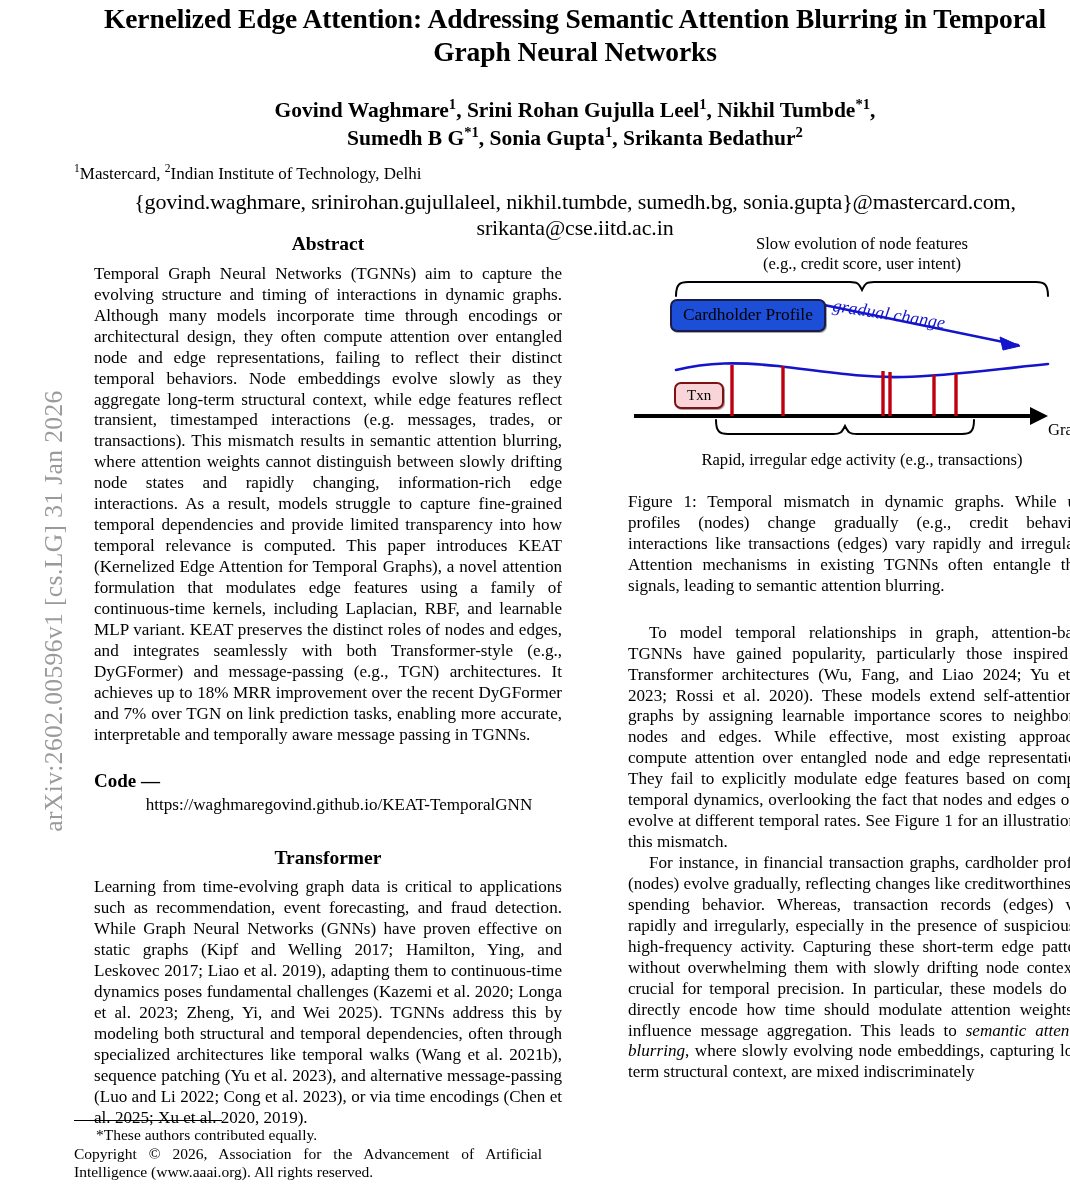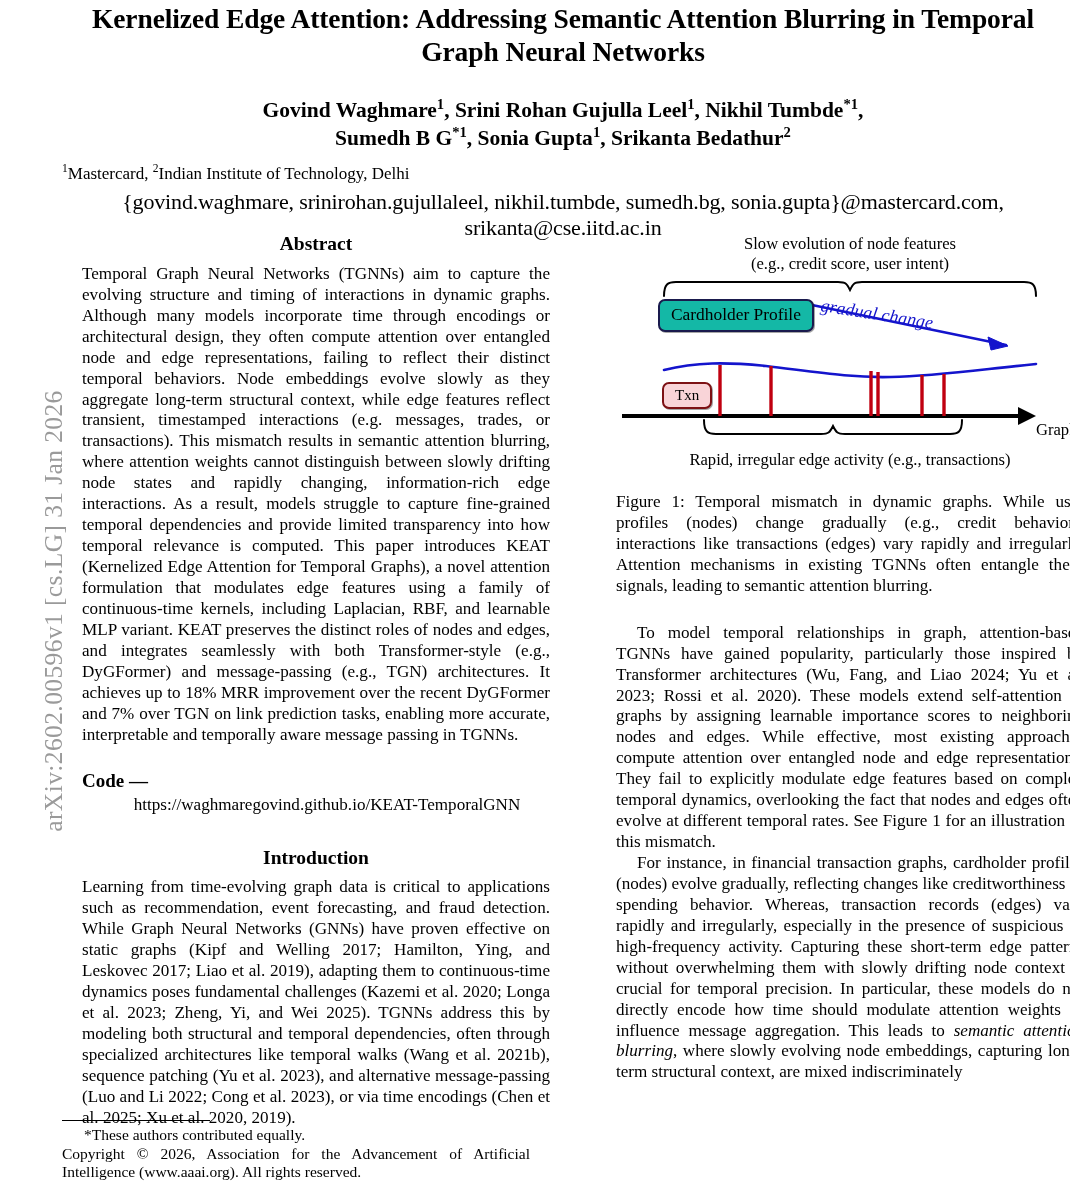--- a/index.html
+++ b/index.html
@@ -28,21 +28,21 @@
     font-size: 25.5px;
     letter-spacing: 0.4px;
     color: #9a9a9a;
     white-space: nowrap;
     font-family: "Liberation Serif", "DejaVu Serif", serif;
   }
 
   
   #page {
     position: absolute;
-    left: 0; top: 0;
+    left: 12px; top: 0;
     width: 896px;
     height: 1200px;
   }
 
   #title-block {
     position: absolute;
     left: 62px;
     top: 2px;
     width: 1002px;
   }
@@ -155,21 +155,21 @@
   #fig-top-caption-1 { left: 0; top: 2px; width: 468px; text-align: center; font-size: 16.6px; }
   #fig-top-caption-2 { left: 0; top: 22px; width: 468px; text-align: center; font-size: 16.6px; }
   #fig-bottom-caption { left: 0; top: 218px; width: 468px; text-align: center; font-size: 16.6px; }
   #fig-time-label { left: 420px; top: 188px; font-size: 16.6px; }
 
   #node-box {
     position: absolute;
     left: 42px;
     top: 67px;
     padding: 4px 11px 6px 11px;
-    background: #14b8a6;
+    background: #1d4ed8;
     border: 2px solid #1a1a4d;
     border-radius: 7px;
     font-size: 17.4px;
     line-height: 1.08;
     box-shadow: 1px 1px 0 rgba(0,0,0,0.35);
   }
   #edge-box {
     position: absolute;
     left: 46px;
     top: 150px;
@@ -230,21 +230,21 @@
     <div class="section-head">Abstract</div>
     <div class="abstract-body">
       <p>Temporal Graph Neural Networks (TGNNs) aim to capture the evolving structure and timing of interactions in dynamic graphs. Although many models incorporate time through encodings or architectural design, they often compute attention over entangled node and edge representations, failing to reflect their distinct temporal behaviors. Node embeddings evolve slowly as they aggregate long-term structural context, while edge features reflect transient, timestamped interactions (e.g. messages, trades, or transactions). This mismatch results in semantic attention blurring, where attention weights cannot distinguish between slowly drifting node states and rapidly changing, information-rich edge interactions. As a result, models struggle to capture fine-grained temporal dependencies and provide limited transparency into how temporal relevance is computed. This paper introduces KEAT (Kernelized Edge Attention for Temporal Graphs), a novel attention formulation that modulates edge features using a family of continuous-time kernels, including Laplacian, RBF, and learnable MLP variant. KEAT preserves the distinct roles of nodes and edges, and integrates seamlessly with both Transformer-style (e.g., DyGFormer) and message-passing (e.g., TGN) architectures. It achieves up to 18% MRR improvement over the recent DyGFormer and 7% over TGN on link prediction tasks, enabling more accurate, interpretable and temporally aware message passing in TGNNs.</p>
     </div>
 
     <div id="code-block">
       <span id="code-label">Code —</span>
       <span id="code-url">https://waghmaregovind.github.io/KEAT-TemporalGNN</span>
     </div>
 
-    <div class="section-head" id="intro-head">Introduction</div>
+    <div class="section-head" id="intro-head">Transformer</div>
     <p class="body-p noindent">Learning from time-evolving graph data is critical to applications such as recommendation, event forecasting, and fraud detection. While Graph Neural Networks (GNNs) have proven effective on static graphs (Kipf and Welling 2017; Hamilton, Ying, and Leskovec 2017; Liao et al. 2019), adapting them to continuous-time dynamics poses fundamental challenges (Kazemi et al. 2020; Longa et al. 2023; Zheng, Yi, and Wei 2025). TGNNs address this by modeling both structural and temporal dependencies, often through specialized architectures like temporal walks (Wang et al. 2021b), sequence patching  (Yu et al. 2023), and alternative message-passing  (Luo and Li 2022; Cong et al. 2023), or via time encodings (Chen et al. 2025; Xu et al. 2020, 2019).</p>
   </div>
 
   <div id="footnote-rule"></div>
   <div id="footnote">
     <div id="footnote-star">*These authors contributed equally.</div>
     <div>Copyright © 2026, Association for the Advancement of Artificial Intelligence (www.aaai.org). All rights reserved.</div>
   </div>
 
   <div class="column" id="right-column">

